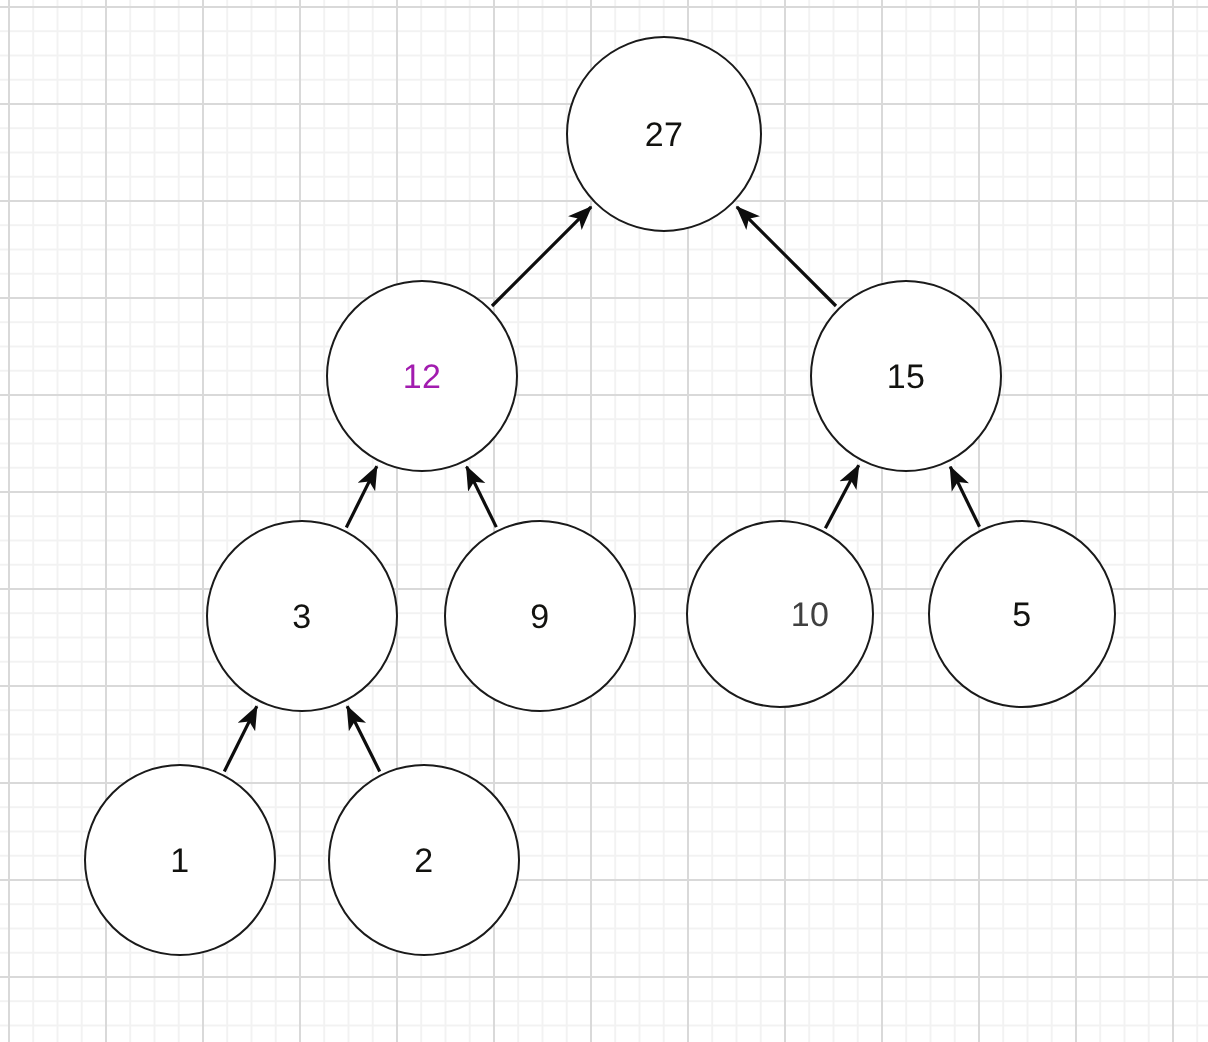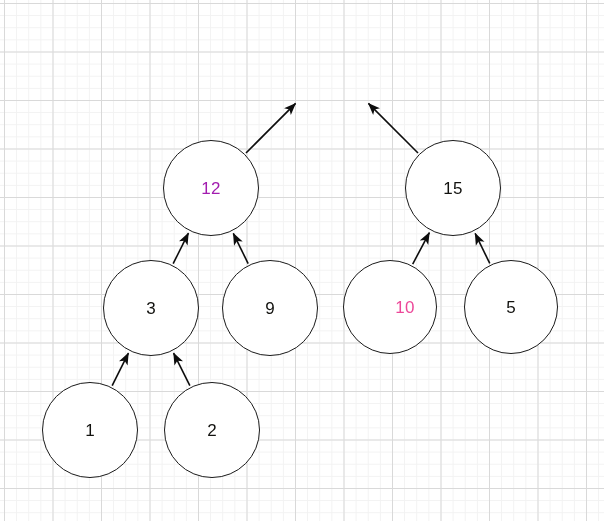--- a/index.html
+++ b/index.html
@@ -74,34 +74,37 @@
         <line x1="418.00" y1="153.00" x2="368.42" y2="103.42" stroke="#0d0d0d" stroke-width="1.6" stroke-linecap="butt" marker-end="url(#arrowhead)"></line>
         <line x1="173.14" y1="263.73" x2="188.42" y2="233.17" stroke="#0d0d0d" stroke-width="1.6" stroke-linecap="butt" marker-end="url(#arrowhead)"></line>
         <line x1="248.16" y1="263.58" x2="233.28" y2="233.32" stroke="#0d0d0d" stroke-width="1.6" stroke-linecap="butt" marker-end="url(#arrowhead)"></line>
         <line x1="412.69" y1="264.14" x2="429.37" y2="232.63" stroke="#0d0d0d" stroke-width="1.6" stroke-linecap="butt" marker-end="url(#arrowhead)"></line>
         <line x1="489.75" y1="263.40" x2="475.13" y2="233.40" stroke="#0d0d0d" stroke-width="1.6" stroke-linecap="butt" marker-end="url(#arrowhead)"></line>
         <line x1="112.14" y1="385.73" x2="128.42" y2="353.17" stroke="#0d0d0d" stroke-width="1.6" stroke-linecap="butt" marker-end="url(#arrowhead)"></line>
         <line x1="189.86" y1="385.73" x2="173.58" y2="353.17" stroke="#0d0d0d" stroke-width="1.6" stroke-linecap="butt" marker-end="url(#arrowhead)"></line>
       </g>
   </svg>
 
+  <div class="node" style="left: 283px; top: 18px; width: 98px; height: 98px; border-color: rgb(26, 26, 26); border-width: 1.4px; background: rgb(255, 255, 255);">
+    <span class="node-label" style="color: rgb(18, 18, 15); font-size: 17px;">27</span>
+  </div>
   <div class="node" style="left: 163px; top: 140px; width: 96px; height: 96px; border-color: rgb(26, 26, 26); border-width: 1.4px; background: rgb(255, 255, 255);">
     <span class="node-label" style="color: #a21caf; font-size: 17px;">12</span>
   </div>
   <div class="node" style="left: 405px; top: 140px; width: 96px; height: 96px; border-color: rgb(26, 26, 26); border-width: 1.4px; background: rgb(255, 255, 255);">
     <span class="node-label" style="color: rgb(18, 18, 15); font-size: 17px;">15</span>
   </div>
   <div class="node" style="left: 103px; top: 260px; width: 96px; height: 96px; border-color: rgb(26, 26, 26); border-width: 1.4px; background: rgb(255, 255, 255);">
     <span class="node-label" style="color: rgb(18, 18, 15); font-size: 17px;">3</span>
   </div>
   <div class="node" style="left: 222px; top: 260px; width: 96px; height: 96px; border-color: rgb(26, 26, 26); border-width: 1.4px; background: rgb(255, 255, 255);">
     <span class="node-label" style="color: rgb(18, 18, 15); font-size: 17px;">9</span>
   </div>
   <div class="node" style="left: 343px; top: 260px; width: 94px; height: 94px; border-color: rgb(26, 26, 26); border-width: 1.4px; background: rgb(255, 255, 255);">
-    <span class="node-label" style="color: #ec4899; font-size: 17px; margin-left: 30px;">10</span>
+    <span class="node-label" style="color: #404040; font-size: 17px; margin-left: 30px;">10</span>
   </div>
   <div class="node" style="left: 464px; top: 260px; width: 94px; height: 94px; border-color: rgb(26, 26, 26); border-width: 1.4px; background: rgb(255, 255, 255);">
     <span class="node-label" style="color: rgb(18, 18, 15); font-size: 17px;">5</span>
   </div>
   <div class="node" style="left: 42px; top: 382px; width: 96px; height: 96px; border-color: rgb(26, 26, 26); border-width: 1.4px; background: rgb(255, 255, 255);">
     <span class="node-label" style="color: rgb(18, 18, 15); font-size: 17px;">1</span>
   </div>
   <div class="node" style="left: 164px; top: 382px; width: 96px; height: 96px; border-color: rgb(26, 26, 26); border-width: 1.4px; background: rgb(255, 255, 255);">
     <span class="node-label" style="color: rgb(18, 18, 15); font-size: 17px;">2</span>
   </div>

